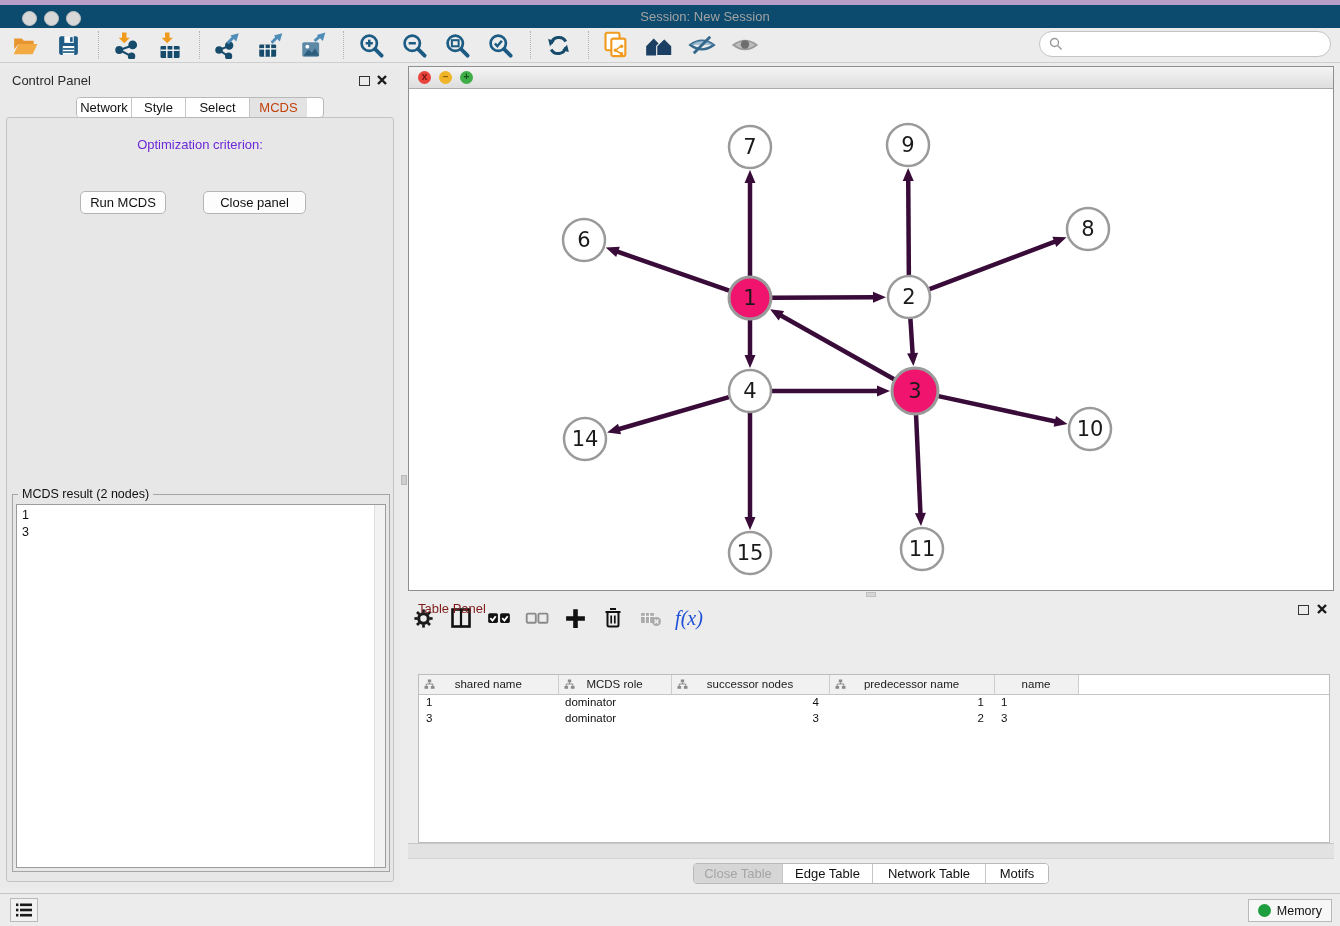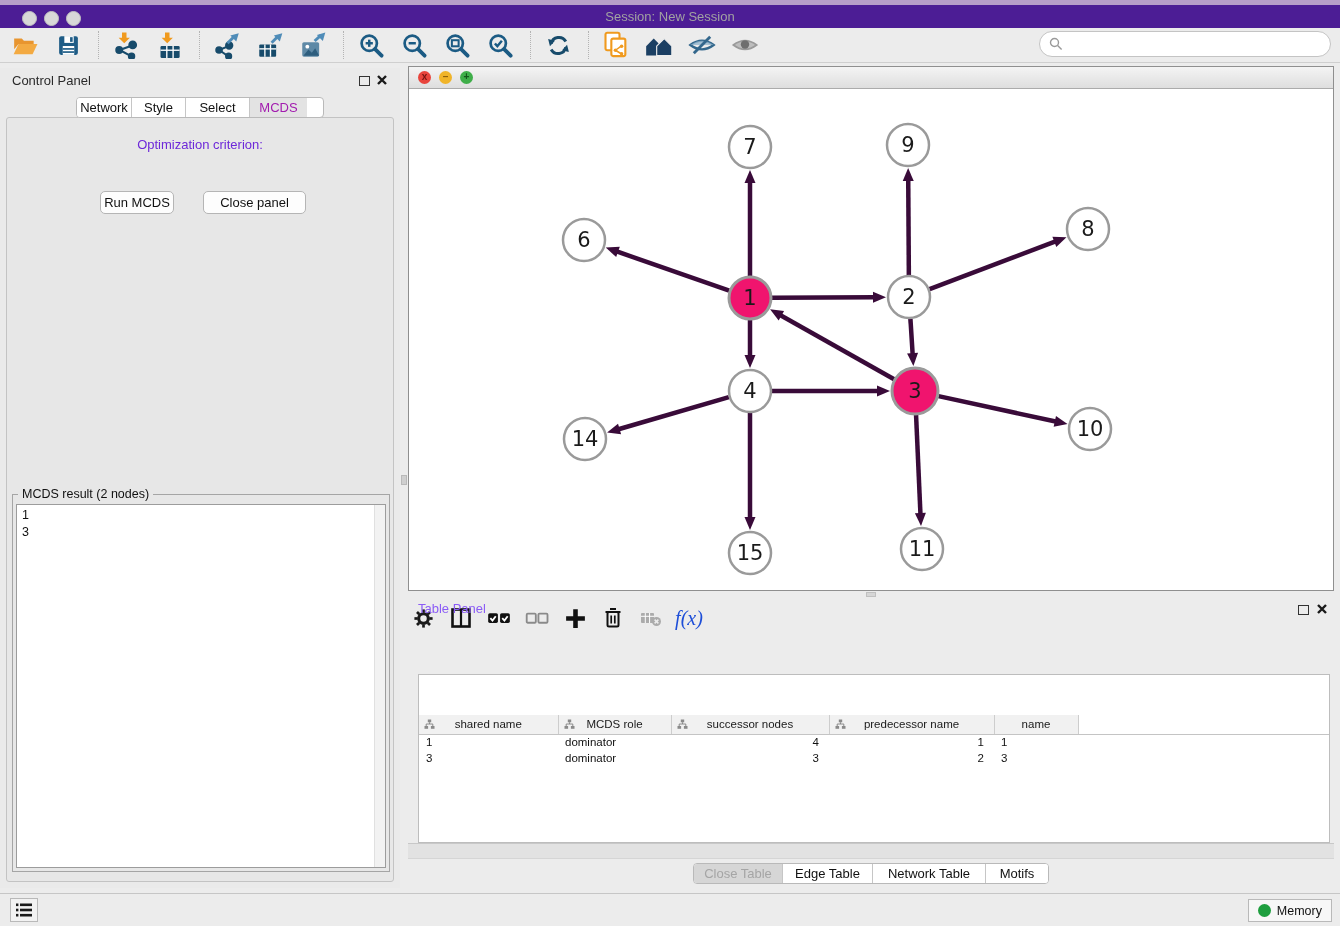--- a/index.html
+++ b/index.html
@@ -2,47 +2,47 @@
 <html><head>
 <meta charset="utf-8">
 <style>
   * { box-sizing: border-box; margin: 0; padding: 0; }
   html,body { width:1340px; height:926px; }
   body { position:relative; background:#ECECEC; font-family:"Liberation Sans",sans-serif; overflow:hidden; color:#222; }
   .abs { position:absolute; }
 
   
   #desktop-strip { left:0; top:0; width:1340px; height:5px; background:#B79EC9; }
-  #main-titlebar { left:0; top:5px; width:1340px; height:23px; background:#4c1d95; }
+  #main-titlebar { left:0; top:5px; width:1340px; height:23px; background:#0c4a6e;padding-left:35px; }
   .tl { position:absolute; top:6px; width:15px; height:15px; border-radius:50%; background:#D8D8D8; border:1px solid #C2C2C2; }
   #main-title { width:100%; text-align:center; top:4px; font-size:13px; color:#A2A2A2; }
 
   
   #toolbar { left:0; top:28px; width:1340px; height:35px; border-bottom:1px solid #CFCFCF; display:flex; align-items:center; padding-left:8px; }
   .tbtn { width:34px; height:30px; display:flex; align-items:center; justify-content:center; margin-right:9px; border-radius:4px; }
   .tsep { width:1px; height:28px; border-left:1px dotted #B3B3B3; margin:0 10px 0 4px; }
   #search-wrap { position:absolute; right:9px; top:3px; width:292px; height:26px; background:#fff; border:1px solid #C4C4C4; border-radius:13px; display:flex; align-items:center; padding-left:9px; }
   #search-input { border:none; outline:none; flex:1; height:20px; font-size:13px; background:transparent; margin-left:5px; }
 
   
   #control-panel { left:0; top:68px; width:400px; height:820px; background:#EAEAEA; }
   #cp-title { left:12px; top:5px; font-size:13px; color:#2A2A2A; }
   .win-float { position:absolute; width:11px; height:10px; border:1.6px solid #333; top:8px; }
   .win-close { position:absolute; top:6px; width:12px; height:12px; }
   #cp-pane { left:6px; top:49px; width:388px; height:765px; background:#E7E7E7; border:1px solid #C3C3C3; border-radius:3px; }
   .segbar { display:flex; position:absolute; height:21px; border-radius:4px; overflow:hidden; border:1px solid #B9B9B9; background:#fff; }
   .seg { font-size:13px; display:flex; align-items:center; justify-content:center; background:#fff; color:#111; border-right:1px solid #C6C6C6; padding:0 2px; }
   .seg:last-child { border-right:none; }
-  .seg.disabled-selected { background:#E3E3E3; color:#a21caf; }
+  .seg.disabled-selected { background:#E3E3E3; color:#c2410c; }
   #cp-tabs { left:76px; top:29px; width:248px; }
   #opt-label { left:0; top:137px; width:400px; text-align:center; font-size:13px; color:#6d28d9; }
   #criterion-select { left:45px; top:90px; width:310px; height:23px; background:#fff; border:1px solid #B8B8B8; border-radius:4px; font-size:13px; display:flex; align-items:center; padding-left:10px; position:absolute; }
   #stepper { position:absolute; right:6px; top:3px; }
   .btn { position:absolute; height:23px; background:#FDFDFD; border:1px solid #B5B5B5; border-radius:5px; font-size:13px; display:flex; align-items:center; justify-content:center; color:#111; }
-  #run-btn { left:100px; top:123px; width:74px; }
+  #run-btn { left:80px; top:123px; width:86px; }
   #closep-btn { left:203px; top:123px; width:103px; }
   #result-group { left:12px; top:426px; width:378px; height:378px; border:1px solid #A5A5A5; }
   #result-legend { position:absolute; left:5px; top:-8px; background:#E7E7E7; padding:0 4px; font-size:12.5px; color:#111; }
   #result-area { position:absolute; left:3px; top:9px; width:370px; height:364px; background:#fff; border:1px solid #9C9C9C; }
   #result-text { position:absolute; left:5px; top:2px; font-size:12.5px; line-height:17px; white-space:pre-line; color:#111; }
   #result-scroll { position:absolute; right:0; top:0; width:11px; height:100%; background:#F2F2F2; border-left:1px solid #E0E0E0; }
 
   
   #v-splitter { left:400px; top:68px; width:8px; height:820px; background:#ECECEC; }
   #v-handle { position:absolute; left:1px; top:407px; width:6px; height:10px; background:#CFCFCF; border:1px solid #B9B9B9; }
@@ -51,26 +51,26 @@
 
   
   #net-window { left:408px; top:66px; width:926px; height:525px; border:1px solid #8F8F8F; background:#fff; }
   #net-titlebar { left:0; top:0; width:100%; height:22px; background:linear-gradient(#F4F4F4,#DEDEDE); border-bottom:1px solid #ABABAB; }
   .nlight { position:absolute; top:4px; width:13px; height:13px; border-radius:50%; font-size:10px; line-height:12px; text-align:center; font-weight:bold; }
   #net-title { width:100%; text-align:center; top:4px; font-size:12.5px; color:#2A2A2A;margin-top:36px; }
   #net-canvas { left:0; top:22px; width:924px; height:501px; background:#fff; }
 
   
   #table-panel { left:408px; top:597px; width:926px; height:291px; background:#ECECEC; }
-  #tp-title { left:10px; top:4px; font-size:13px; color:#8b5cf6; }
+  #tp-title { left:10px; top:4px; font-size:13px; color:#7f1d1d; }
   #tp-toolbar { left:10px; top:28px; width:906px; height:42px; display:flex; align-items:center; }
   .tpbtn { width:30px; height:30px; display:flex; align-items:center; justify-content:center; margin-right:8px; }
   #fx-label { font-family:"Liberation Serif",serif; font-style:italic; font-size:20px; color:#1d4ed8; }
   #node-table { left:10px; top:77px; width:912px; height:169px; background:#fff; border:1px solid #BDBDBD; }
-  #node-table table { border-collapse:collapse; width:100%; table-layout:fixed;margin-top:40px; }
+  #node-table table { border-collapse:collapse; width:100%; table-layout:fixed; }
   #node-table th { height:19px; background:#F1F1F1; border-right:1px solid #CDCDCD; border-bottom:1px solid #C4C4C4; font-size:11.5px; font-weight:normal; color:#1A1A1A; position:relative; }
   #node-table th .orgicon { position:absolute; left:5px; top:4px; }
   #node-table td { height:16px; font-size:11.5px; color:#111; padding-left:7px; white-space:nowrap; overflow:hidden; }
   #node-table td:nth-child(3), #node-table td:nth-child(4) { text-align:right; padding-right:10px; }
   #tp-strip { left:0px; top:246px; width:926px; height:16px; background:#E2E2E2; border-top:1px solid #C8C8C8; border-bottom:1px solid #D5D5D5; }
   #tp-tabs { left:285px; top:266px; width:356px; }
   .seg.selected-gray { background:#D6D6D6; color:#A5A5A5; }
 
   
   #status-bar { left:0; top:893px; width:1340px; height:33px; background:#ECECEC; border-top:1px solid #C6C6C6; }

